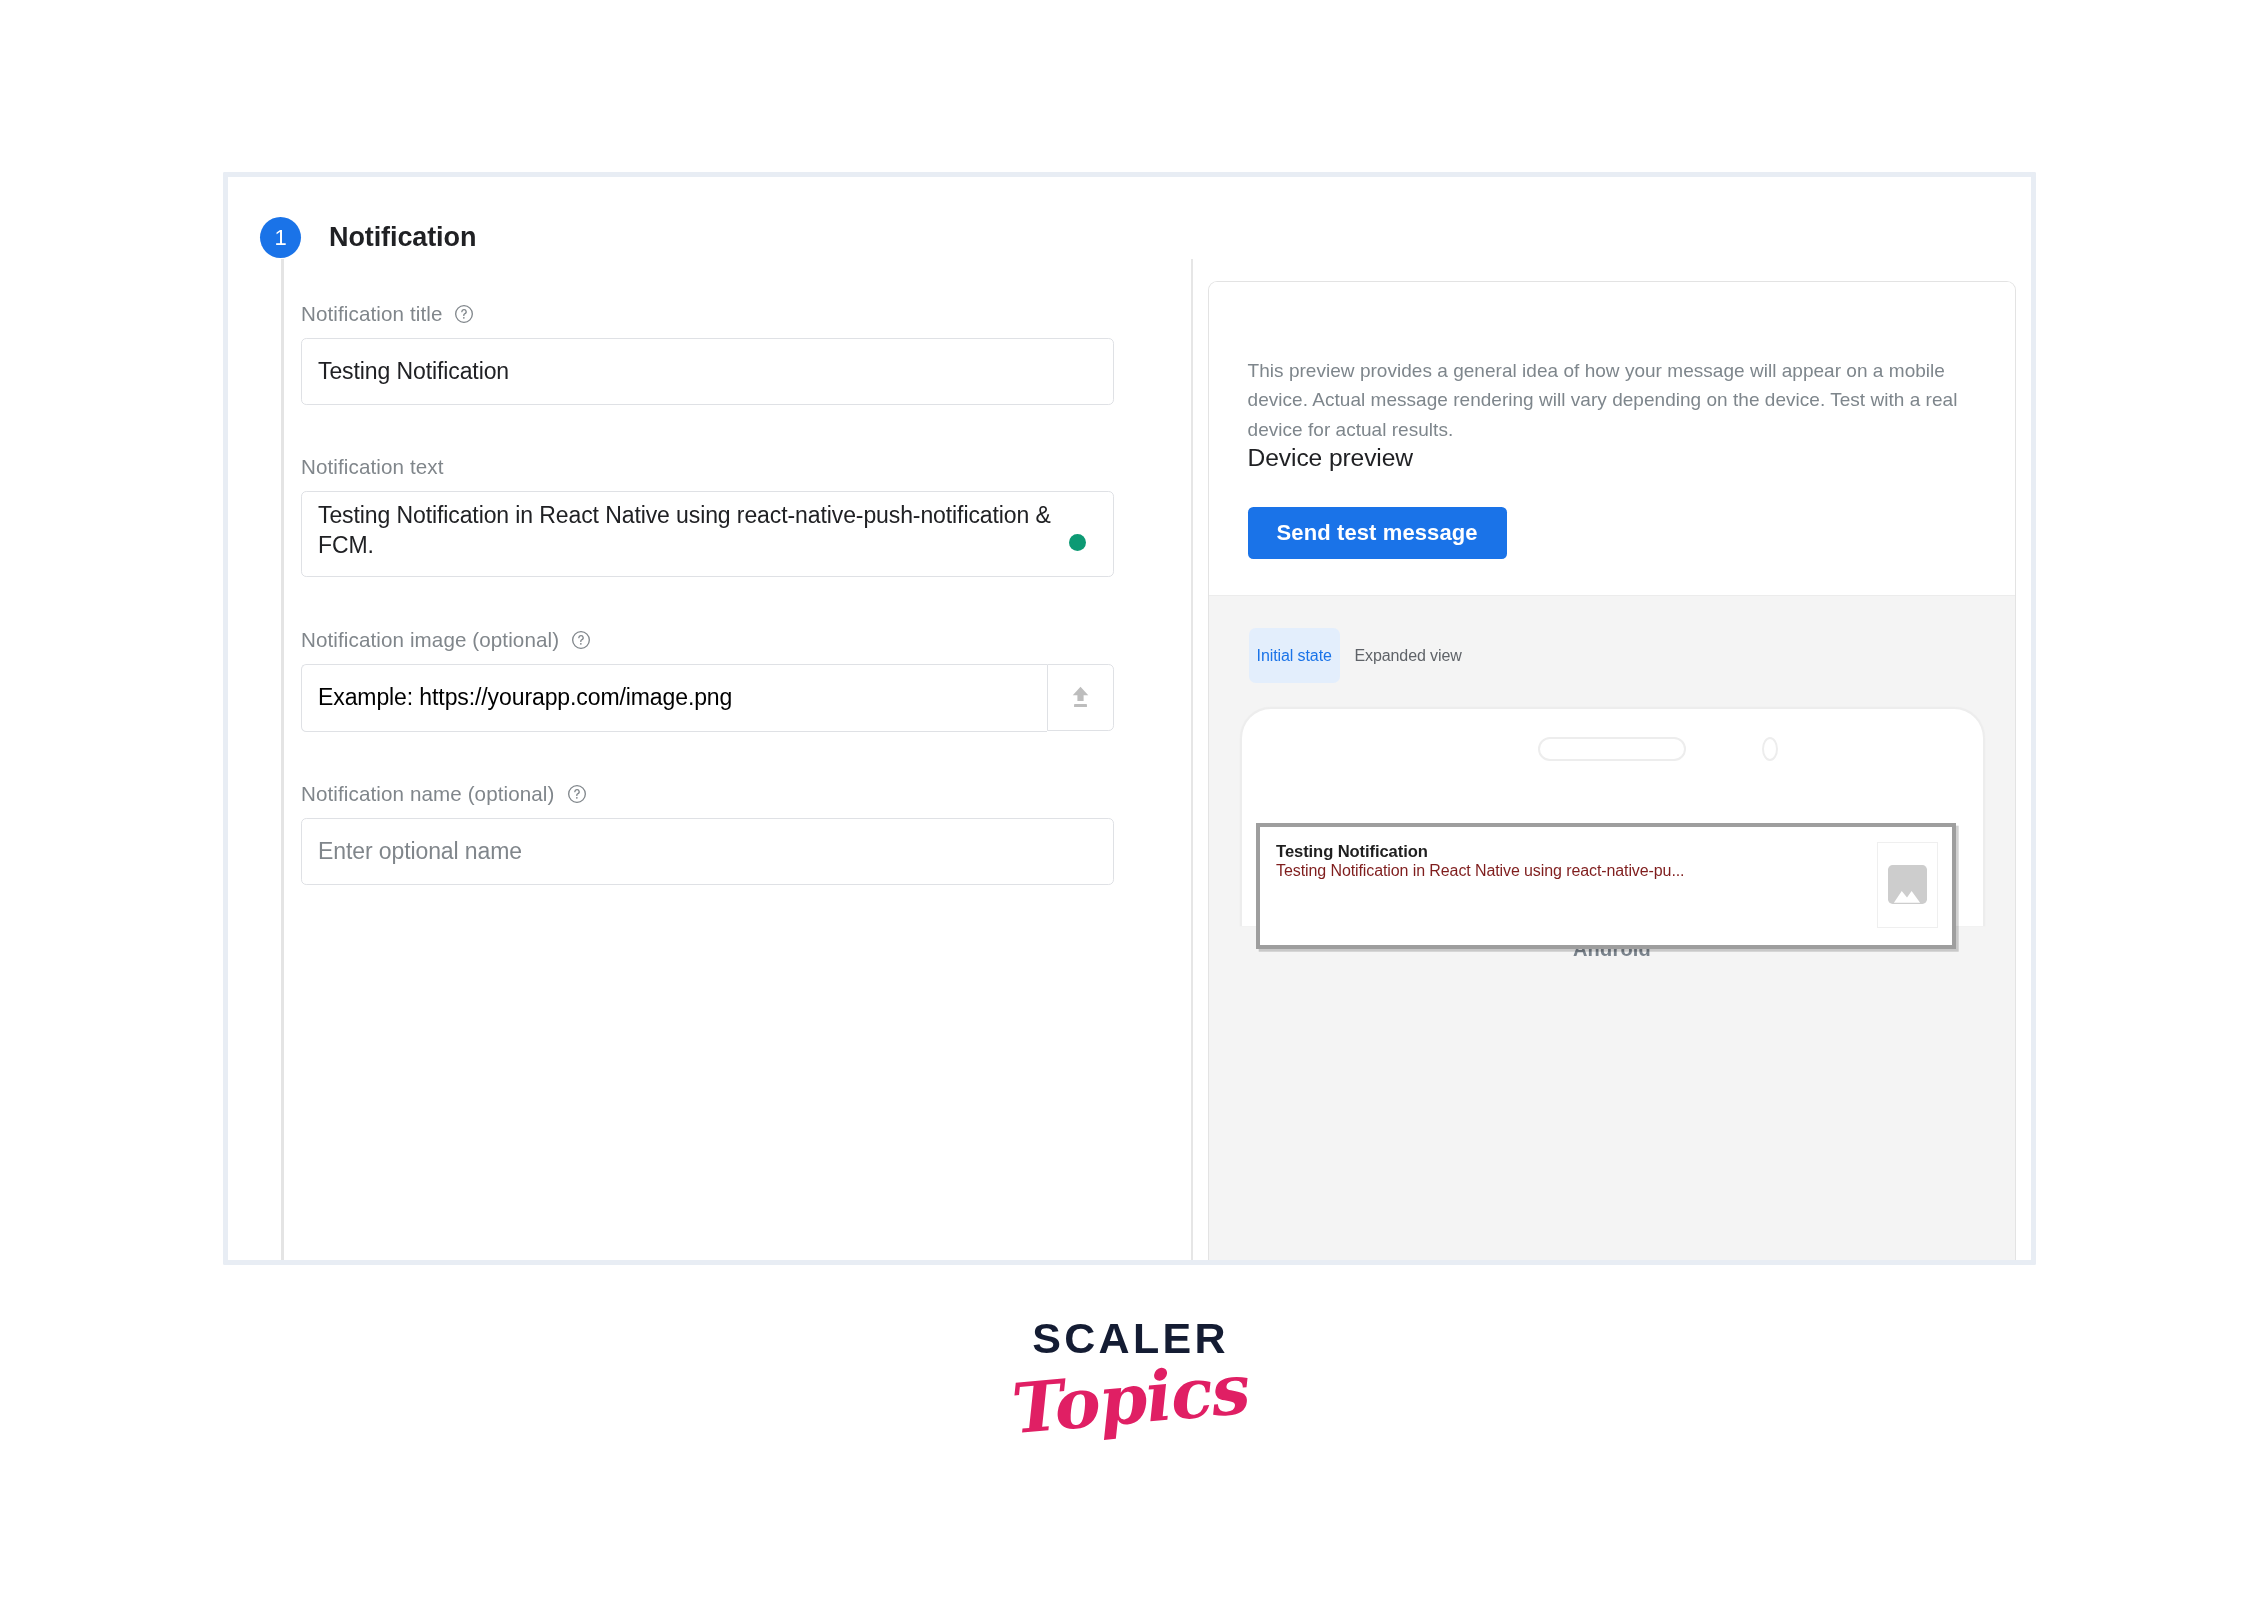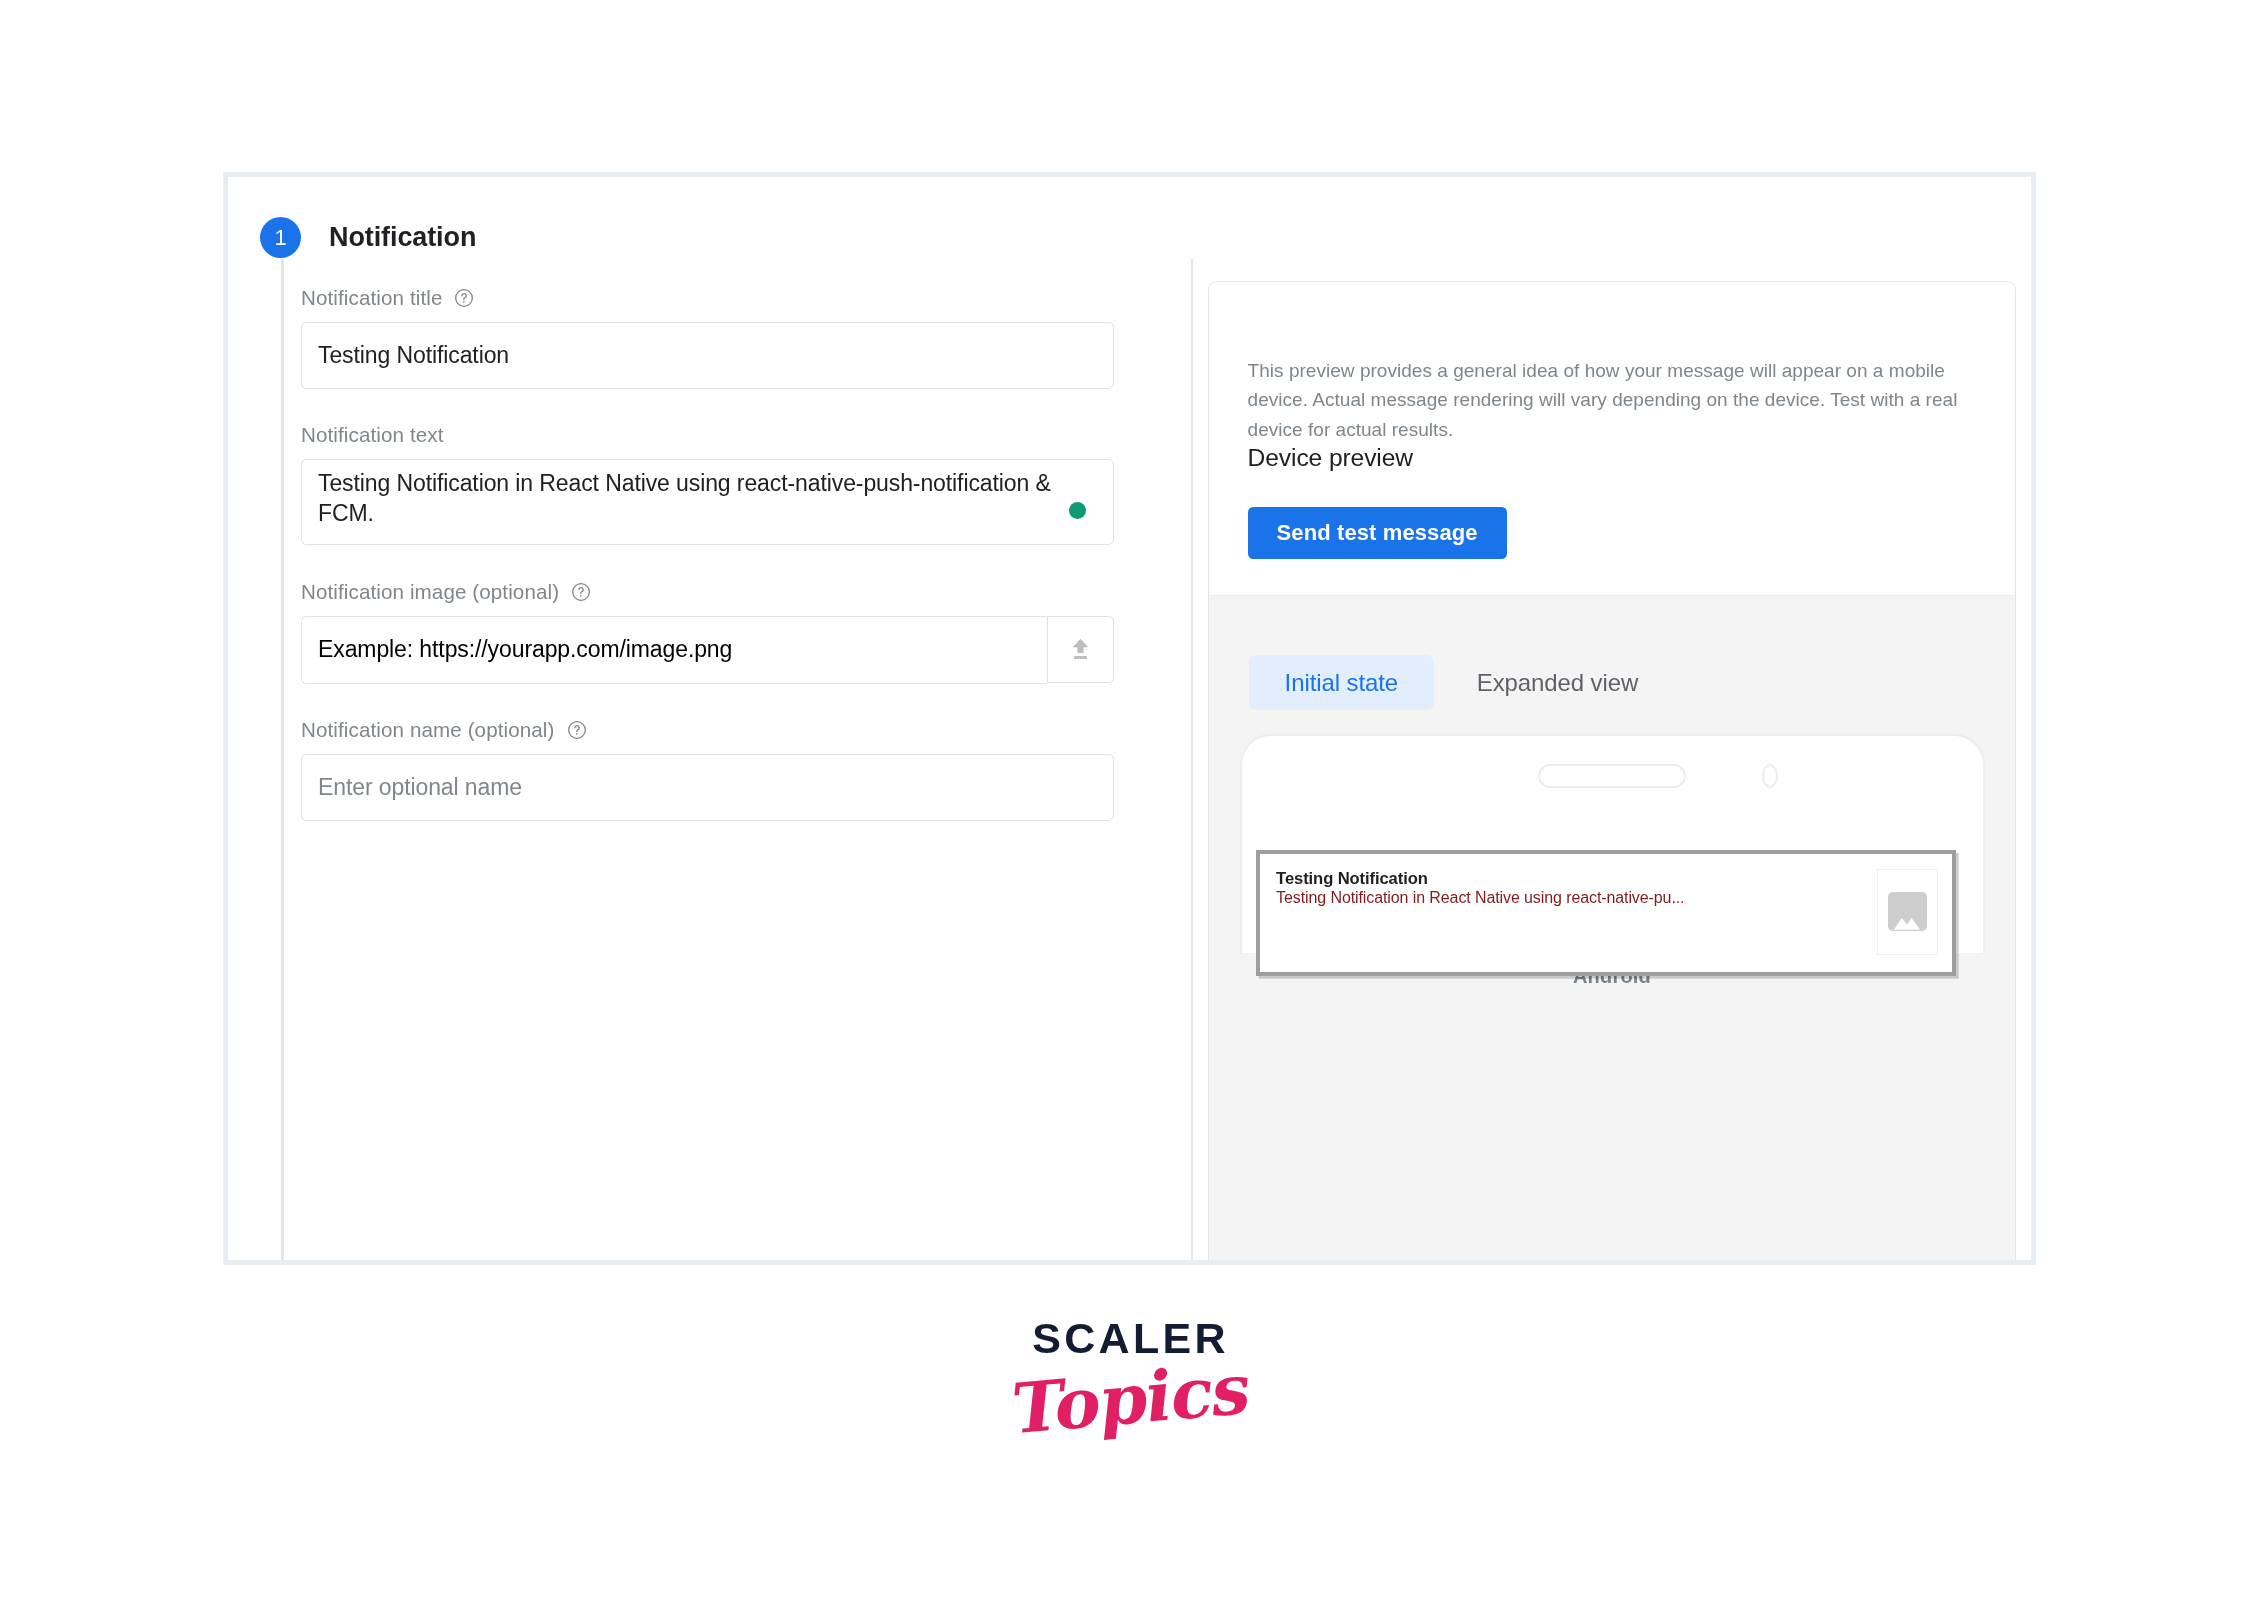--- a/index.html
+++ b/index.html
@@ -75,21 +75,21 @@
   }
 
   
   #form-col {
     width: 963px;
     flex: 0 0 auto;
     padding: 27px 0 0 73px;
     background: #ffffff;
   }
 
-  .field-block { margin-bottom: 5.3px; }
+  .field-block { margin-bottom: 5.3px; margin-top: 16px; }
 
   .field-label {
     display: flex;
     align-items: center;
     font-size: 20.6px;
     color: #80868b;
     margin-bottom: 12px;
     letter-spacing: 0.1px;
   }
   .help-icon {
@@ -234,28 +234,27 @@
 
   #state-tabs {
     display: flex;
     align-items: center;
     gap: 6.7px;
     align-self: flex-start;
     margin-left: 40px;
   }
   .state-tab {
     height: 55px;
-    padding: 0 36px;
+    padding: 0 8px;
     display: flex; align-items: center;
-    font-size: 24px;
+    font-size: 16px;
     border-radius: 6.7px;
     color: #5f6368;
     cursor: pointer;
     letter-spacing: -0.1px;
-    margin-top: 27px;
   }
   .state-tab.active {
     background: #e3eefc;
     color: #1a73e8;
   }
 
   
   #phone-wrap {
     margin-top: 24px;
     width: 745px;

